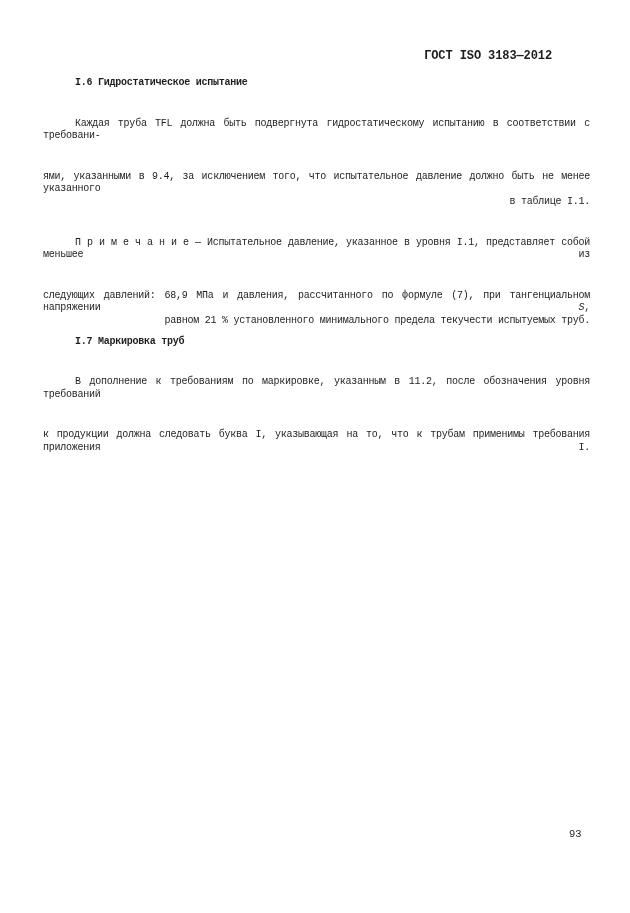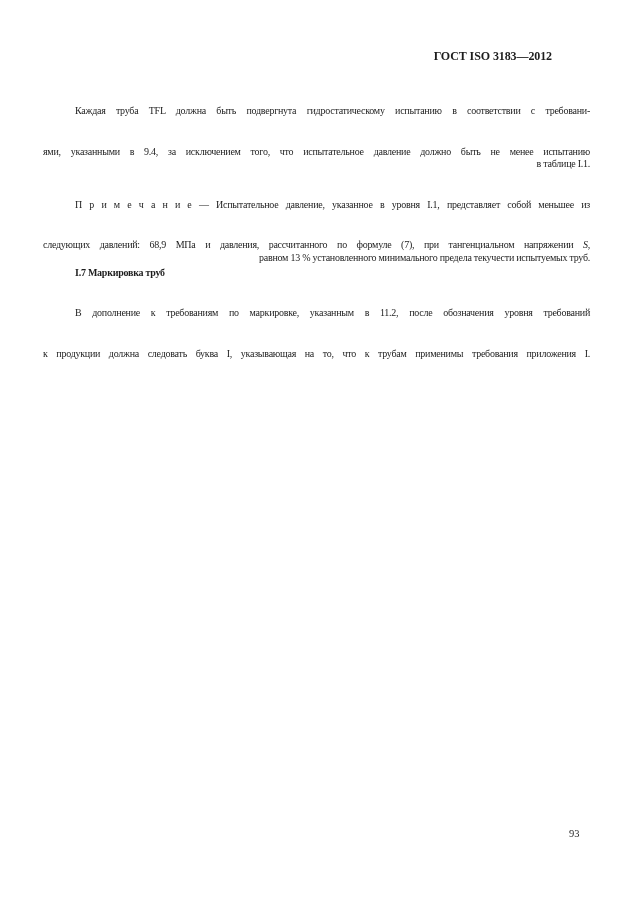--- a/index.html
+++ b/index.html
@@ -5,21 +5,21 @@
   * { box-sizing: border-box; }
   html, body { margin: 0; padding: 0; }
   body { background: #ffffff; }
 
   .page {
     position: relative;
     width: 592px;
     height: 913px;
     background: #ffffff;
     color: #1d1d1d;
-    font-family: Liberation Serif, serif;
+    font-family: Liberation Mono, monospace;
   }
 
   .doc-header {
     position: absolute;
     top: 49px;
     right: 40px;
     font-size: 12px;
     font-weight: bold;
     letter-spacing: -0.1px;
     white-space: nowrap;
@@ -37,21 +37,21 @@
 
   .line { margin: 0; text-align: right; }
   
   .fill { text-align: justify; text-align-last: justify; margin-top: 28px; }
   .indent { text-indent: 32px; }
 
   .h {
     font-weight: bold;
     margin: 0 0 2.4px 0;
   }
-  .h2 { margin-top: 2px; }
+  .h2 { margin-top: 8px; }
 
   .note { margin-top: 5px; }
   .it { font-style: italic; }
 
   .page-number {
     position: absolute;
     left: 569px;
     top: 828px;
     font-size: 10.5px;
     color: #2a2a2a;
@@ -60,29 +60,30 @@
 </style>
 </head>
 <body>
 
 <div class="page">
 
   <div class="doc-header">ГОСТ ISO 3183—2012</div>
 
   <div class="content">
 
+    <div class="h indent">I.6 Гидростатическое испытание</div>
 
     <div class="line fill indent">Каждая труба TFL должна быть подвергнута гидростатическому испытанию в соответствии с требовани-</div>
-    <div class="line fill">ями, указанными в 9.4, за исключением того, что испытательное давление должно быть не менее испытанию</div>
+    <div class="line fill">ями, указанными в 9.4, за исключением того, что испытательное давление должно быть не менее указанного</div>
     <div class="line">в таблице I.1.</div>
 
     <div class="note">
       <div class="line fill indent">П р и м е ч а н и е — Испытательное давление, указанное в уровня I.1, представляет собой меньшее из</div>
       <div class="line fill"><span>следующих давлений: 68,9 МПа и давления, рассчитанного по формуле (7), при тангенциальном напряжении </span><span class="it">S</span><span>,</span></div>
-      <div class="line">равном 13 % установленного минимального предела текучести испытуемых труб.</div>
+      <div class="line">равном 21 % установленного минимального предела текучести испытуемых труб.</div>
     </div>
 
     <div class="h h2 indent">I.7 Маркировка труб</div>
 
     <div class="line fill indent">В дополнение к требованиям по маркировке, указанным в 11.2, после обозначения уровня требований</div>
     <div class="line fill">к продукции должна следовать буква I, указывающая на то, что к трубам применимы требования приложения I.</div>
 
   </div>
 
   <div class="page-number">93</div>

